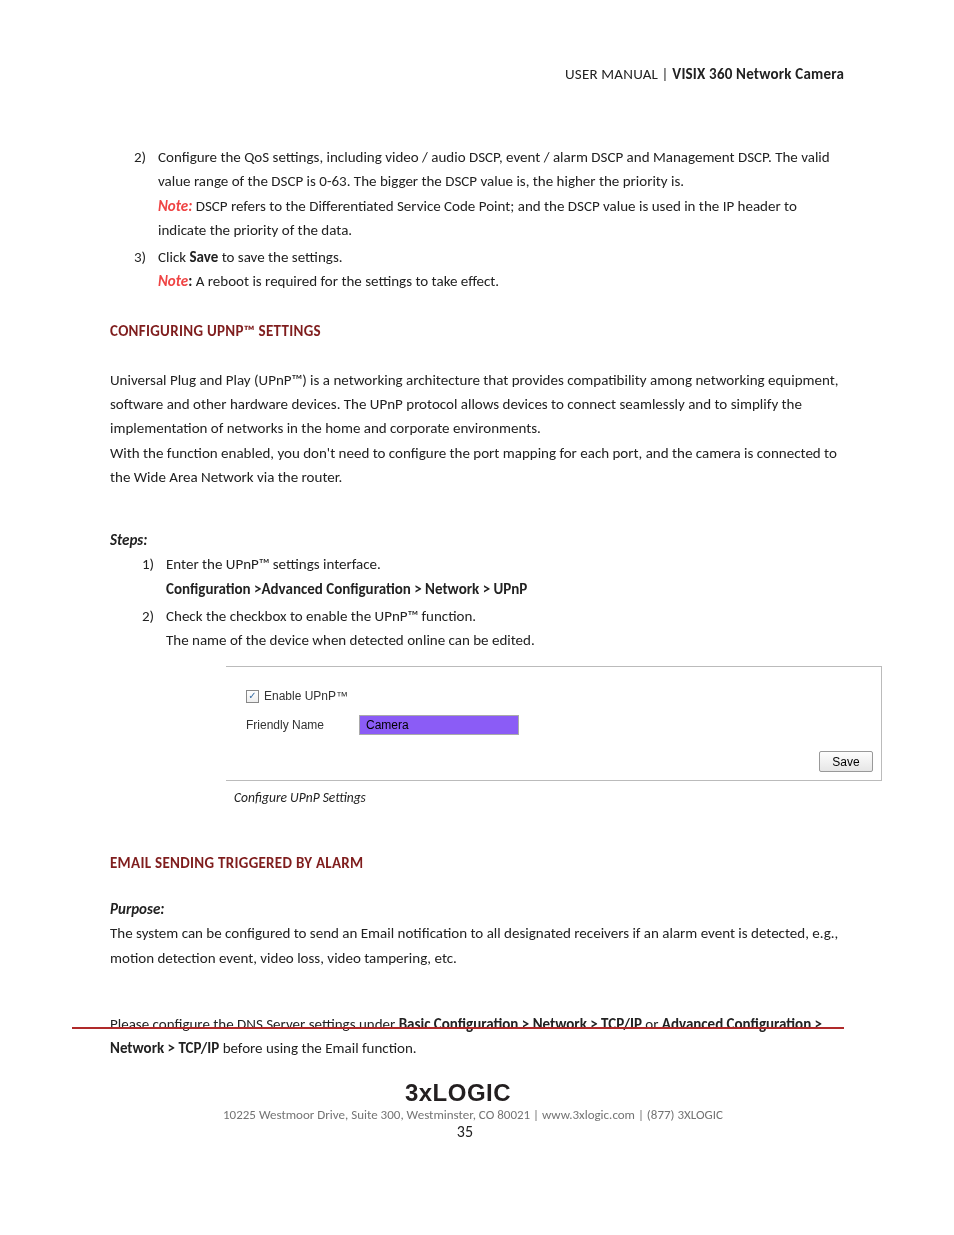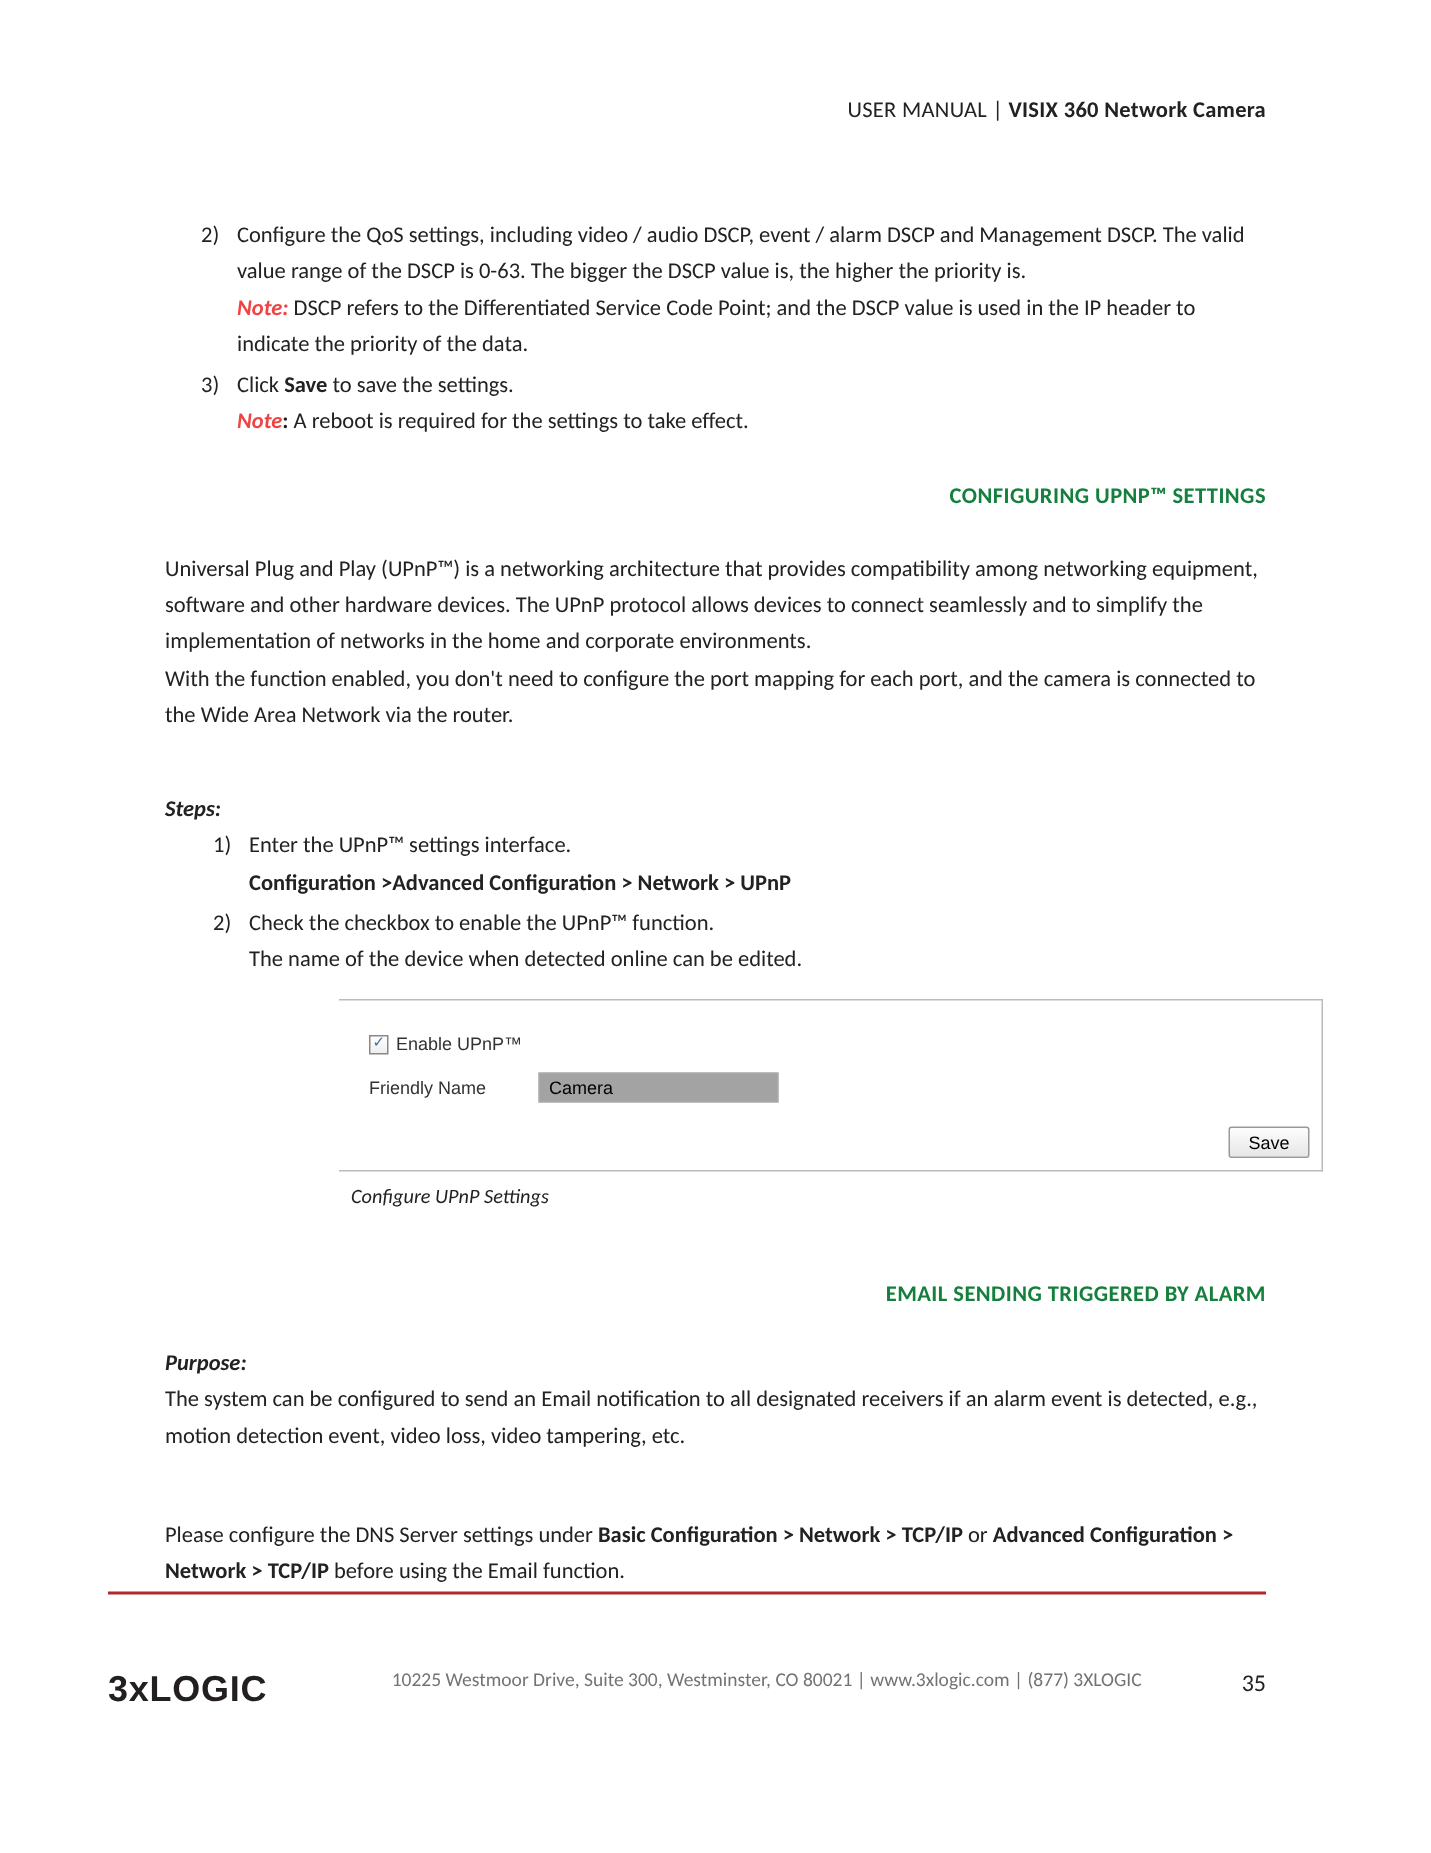--- a/index.html
+++ b/index.html
@@ -28,26 +28,25 @@
     width: 48px;
     flex: 0 0 48px;
     text-align: left;
     padding-left: 24px;
   }
   .ol-body { flex: 1; }
   .bold { font-weight: bold; }
   .note-red { color: #ef4444; font-style: italic; font-weight: bold; }
 
   .section-title {
-    color: #15803d;
+    color: #7f1d1d;
     font-weight: bold;
     font-size: 15px;
     letter-spacing: 0.3px;
     margin: 28px 0 28px 0;
-    text-align: right;
   }
   .body-p {
     font-size: 15px;
     line-height: 1.62;
   }
   .label-bi { font-weight: bold; font-style: italic; font-size: 15px; }
   .steps-label { margin-top: 42px; margin-bottom: 3px; }
   .purpose-label, .before-label { margin-bottom: 3px; }
 
   .steps-ol .ol-num { padding-left: 32px; width: 56px; flex: 0 0 56px; }
@@ -89,21 +88,21 @@
     font-size: 12px;
     color: #333;
   }
   .upnp-row2 .lbl { width: 113px; }
   .upnp-input {
     width: 160px;
     height: 20px;
     border: 1px solid #aaa;
     font-size: 12px;
     padding: 1px 6px;
-    background: #a3a3a3;
+    background: #8b5cf6;
   }
   .upnp-save-row {
     display: flex;
     justify-content: flex-end;
     padding: 6px 8px 8px 0;
   }
   .upnp-save-btn {
     width: 54px;
     height: 21px;
     font-size: 12px;
@@ -129,22 +128,23 @@
     bottom: 88px;
     padding: 0 110px 0 72px;
   }
   .footer-rule {
     border: none;
     border-top: 2px solid #b02a2a;
     margin-bottom: 50px;
   }
   .footer-row {
     display: flex;
-    align-items: flex-start;
+    align-items: center;
     justify-content: space-between;
+    flex-direction: column;
   }
   .logo {
     font-family: "Arial Black", Arial, sans-serif;
     font-weight: 900;
     font-size: 24px;
     letter-spacing: 0.5px;
     color: #231f20;
   }
   .footer-text {
     font-size: 13px;

